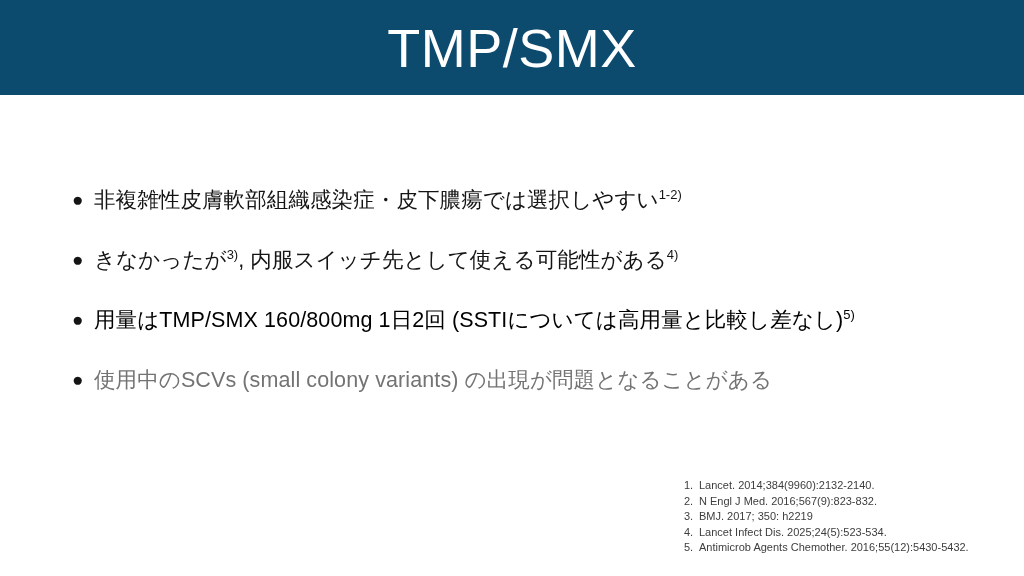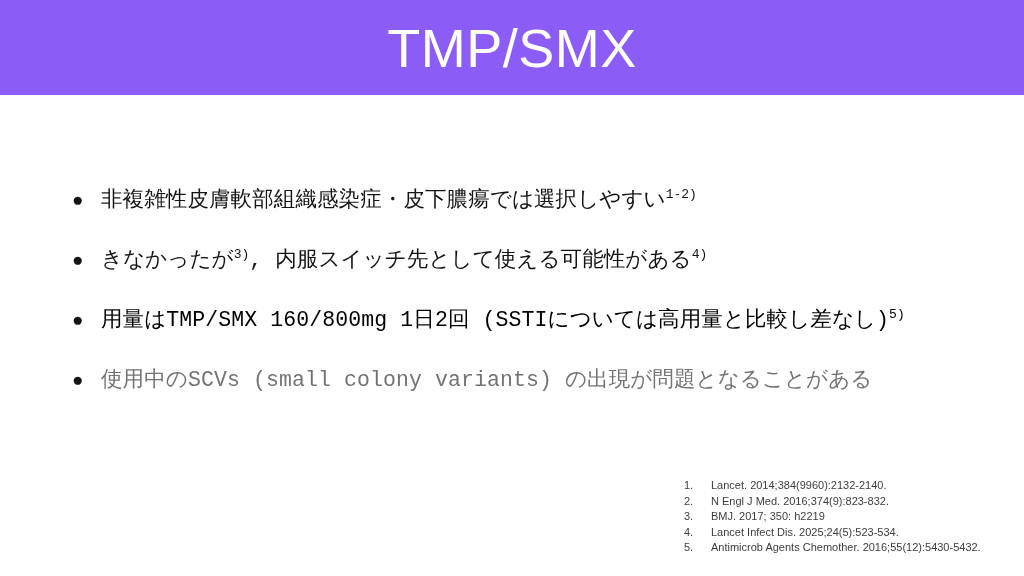--- a/index.html
+++ b/index.html
@@ -73,23 +73,22 @@
     text-align: left;
     padding-left: 4px;
     box-sizing: border-box;
   }
 
   .bullet-text {
     flex: 1 1 auto;
     color: #141414;
     font-size: 21.5px;
     line-height: 34px;
-    font-family: Liberation Mono, monospace;
+    font-family: Liberation Sans, sans-serif;
     letter-spacing: 0.1px;
-    margin-left: 7px;
   }
 
   .bullet-text .sup {
     font-size: 13px;
     vertical-align: super;
     line-height: 0;
     letter-spacing: 0;
   }
 
   .bullet-line {
@@ -115,27 +114,26 @@
     line-height: 15.6px;
     font-family: "Liberation Sans", "DejaVu Sans", sans-serif;
     white-space: nowrap;
   }
   .reference-num {
     flex: 0 0 auto;
     width: 15px;
   }
   .reference-text {
     flex: 1 1 auto;
-    margin-left: 12px;
   }
 </style>
 </head>
 <body style="background: rgb(255, 255, 255);">
 
-<div class="slide-header" style="background: #8b5cf6;">
+<div class="slide-header" style="background: #0c4a6e;">
   <div class="slide-title" style="color: rgb(255, 255, 255);">TMP/SMX</div>
 </div>
 
 <div class="slide-body">
 
   <div class="bullet-list">
       <div class="bullet-item">
         <div class="bullet-marker" style="color: rgb(20, 20, 20);">●</div>
         <div class="bullet-text" style="color: rgb(20, 20, 20);">
           <span class="bullet-line"><span>非複雑性皮膚軟部組織感染症・皮下膿瘍では選択しやすい</span><span class="sup">1-2)</span></span>
@@ -161,21 +159,21 @@
       </div>
     </div>
 
   <div class="references">
       <div class="reference-item" style="color: rgb(61, 61, 61);">
         <span class="reference-num">1.</span>
         <span class="reference-text">Lancet. 2014;384(9960):2132-2140.</span>
       </div>
       <div class="reference-item" style="color: rgb(61, 61, 61);">
         <span class="reference-num">2.</span>
-        <span class="reference-text">N Engl J Med. 2016;374(9):823-832.</span>
+        <span class="reference-text">N Engl J Med. 2016;567(9):823-832.</span>
       </div>
       <div class="reference-item" style="color: rgb(61, 61, 61);">
         <span class="reference-num">3.</span>
         <span class="reference-text">BMJ. 2017; 350: h2219</span>
       </div>
       <div class="reference-item" style="color: rgb(61, 61, 61);">
         <span class="reference-num">4.</span>
         <span class="reference-text">Lancet Infect Dis. 2025;24(5):523-534.</span>
       </div>
       <div class="reference-item" style="color: rgb(61, 61, 61);">

